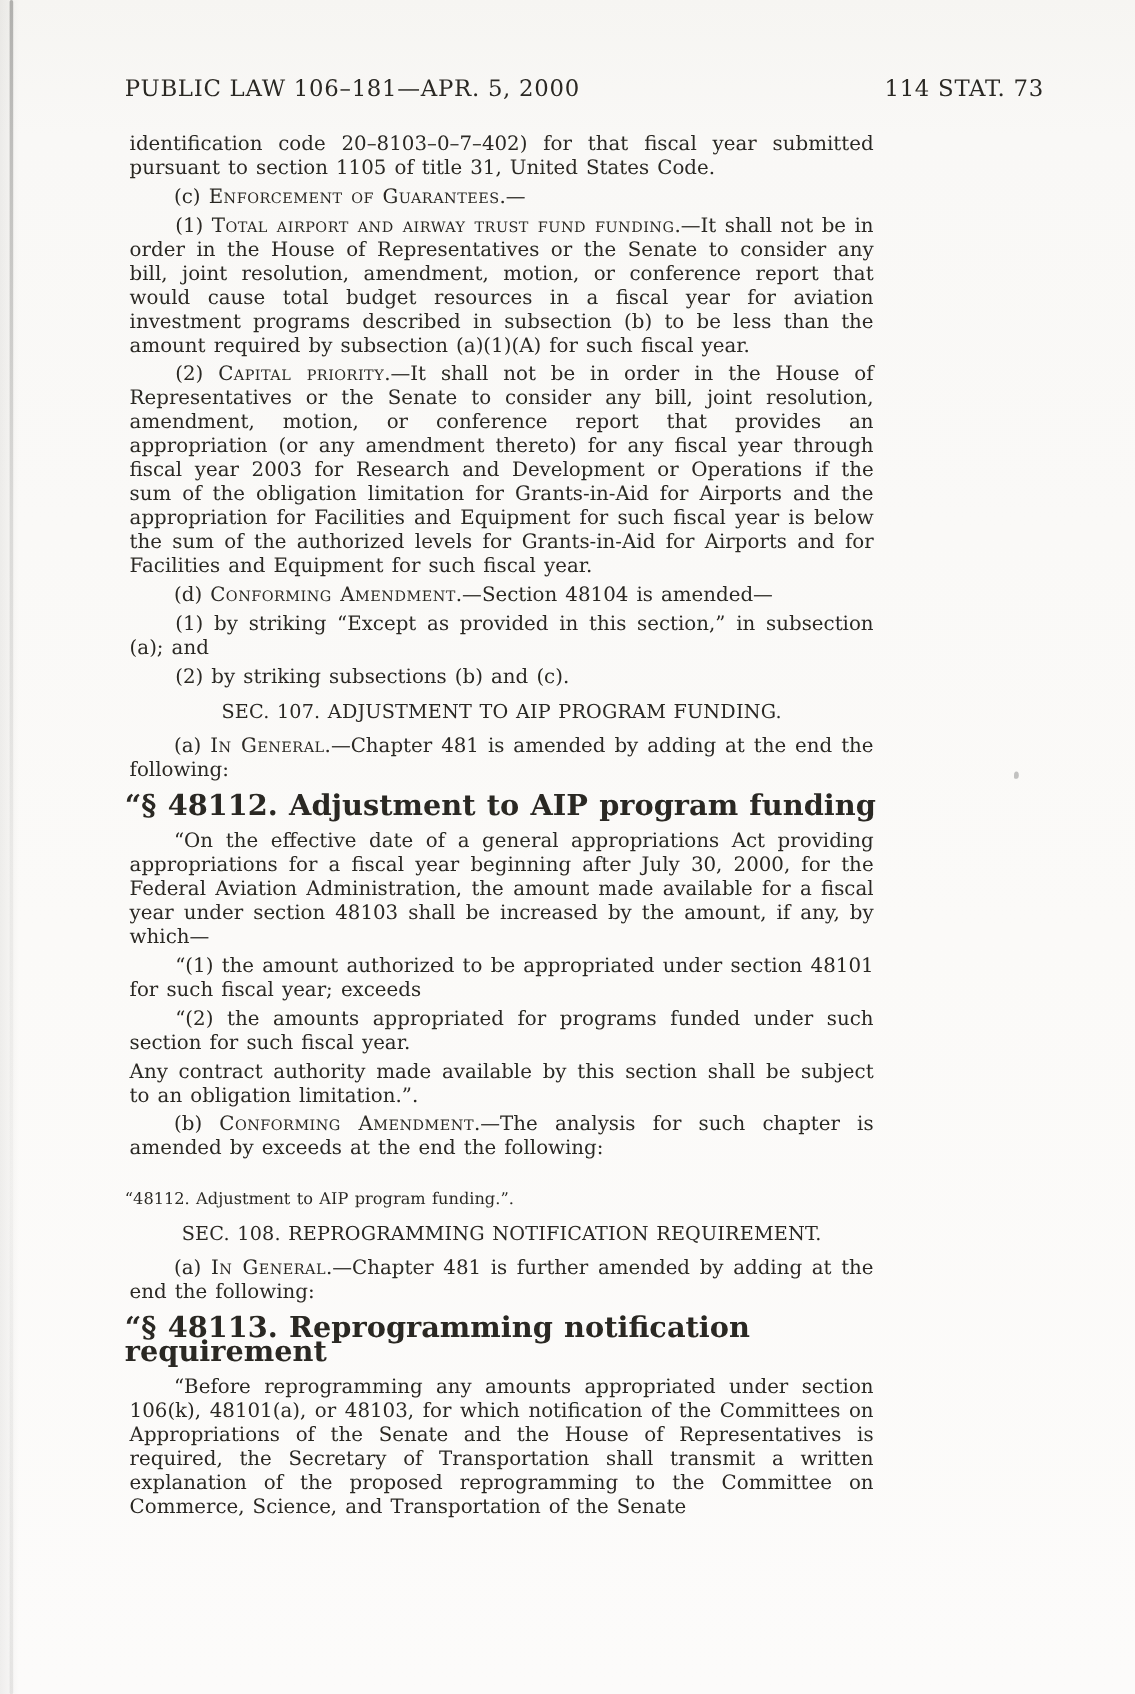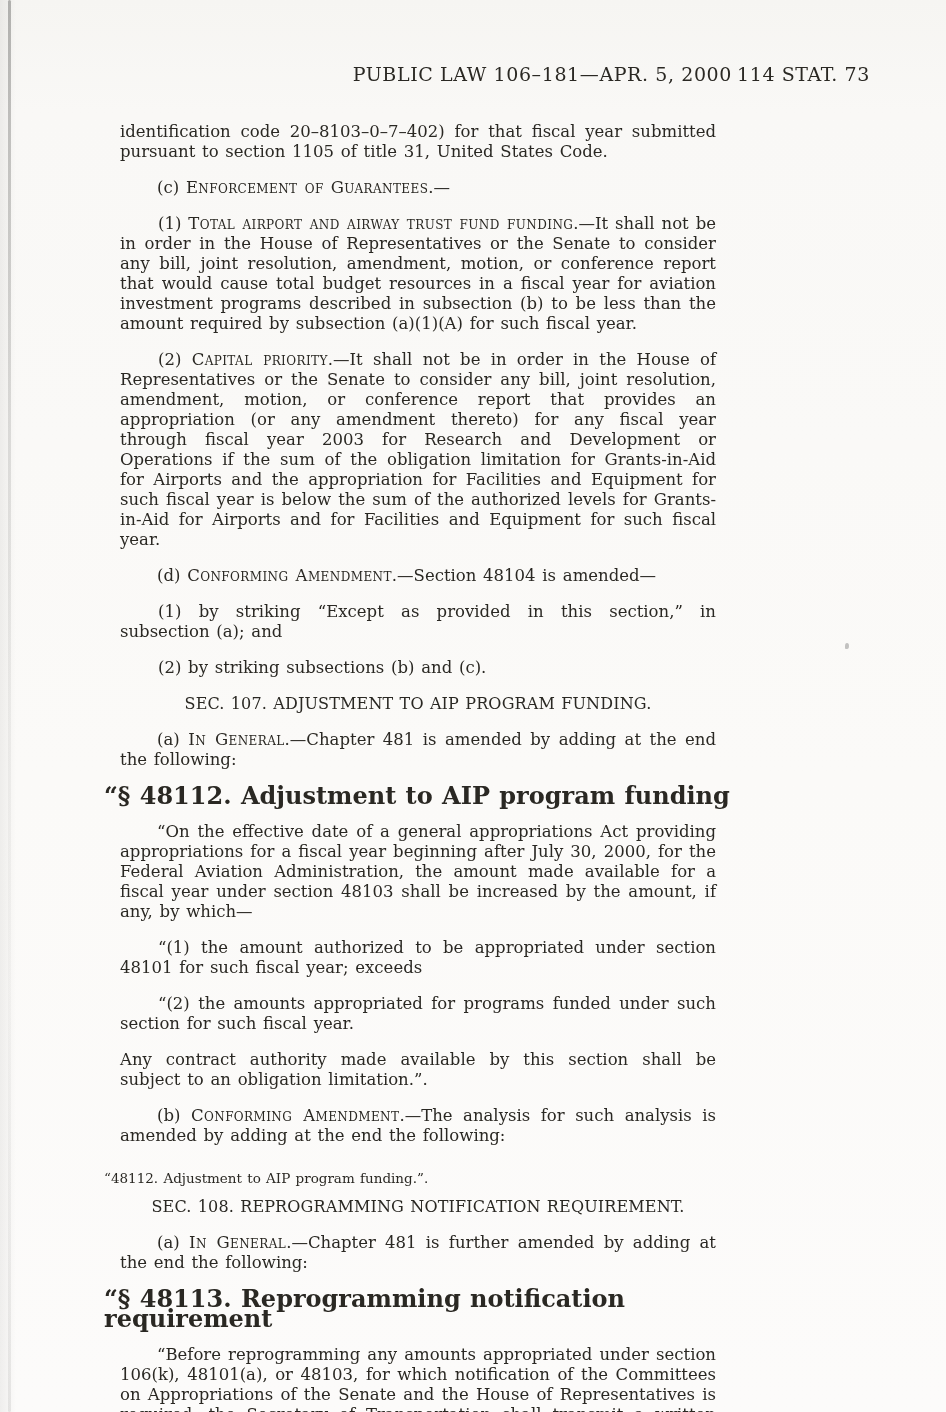--- a/index.html
+++ b/index.html
@@ -51,37 +51,37 @@
     top: 63px; left: 104px;
     width: 766px; height: 24px;
     font-size: 19px;
     letter-spacing: 0.6px;
     white-space: nowrap;
   }
   .running-head .law-title {
     position: absolute;
     left: 0; top: 0;
     width: 628px;
-    text-align: right;
+    text-align: left;
   }
   .running-head .stat-no {
     position: absolute;
     right: 0; top: 0;
   }
 
   
   .doc-body {
     position: absolute;
     top: 106px; left: 104px;
     width: 628px;
     font-size: 16.5px;
     line-height: 20px;
   }
   .doc-body p {
-    margin: 16px;
+    margin: 4px;
     text-align: justify;
     word-spacing: 1.5px;
     hyphens: none;
   }
   
   .b-runover   { margin-left: 37px; }
   
   .b-sub       { text-indent: 37px; }
   
   .b-par       { margin-left: 37px; text-indent: 38px; }
@@ -137,20 +137,20 @@
       <p class="b-sub"><span>(d) </span><span class="sc">Conforming Amendment</span><span>.—Section 48104 is amended—</span></p>
       <p class="b-par"><span>(1) by striking “Except as provided in this section,” in subsection (a); and</span></p>
       <p class="b-par"><span>(2) by striking subsections (b) and (c).</span></p>
       <p class="b-sec"><span>SEC. 107. ADJUSTMENT TO AIP PROGRAM FUNDING.</span></p>
       <p class="b-sub"><span>(a) </span><span class="sc">In General</span><span>.—Chapter 481 is amended by adding at the end the following:</span></p>
       <p class="b-hsec"><span>“§ 48112. Adjustment to AIP program funding</span></p>
       <p class="b-sub"><span>“On the effective date of a general appropriations Act providing appropriations for a fiscal year beginning after July 30, 2000, for the Federal Aviation Administration, the amount made available for a fiscal year under section 48103 shall be increased by the amount, if any, by which—</span></p>
       <p class="b-par"><span>“(1) the amount authorized to be appropriated under section 48101 for such fiscal year; exceeds</span></p>
       <p class="b-par"><span>“(2) the amounts appropriated for programs funded under such section for such fiscal year.</span></p>
       <p class="b-flush"><span>Any contract authority made available by this section shall be subject to an obligation limitation.”.</span></p>
-      <p class="b-sub"><span>(b) </span><span class="sc">Conforming Amendment</span><span>.—The analysis for such analysis is amended by adding at the end the following:</span></p>
+      <p class="b-sub"><span>(b) </span><span class="sc">Conforming Amendment</span><span>.—The analysis for such chapter is amended by exceeds at the end the following:</span></p>
       <p class="b-analysis"><span>“48112. Adjustment to AIP program funding.”.</span></p>
       <p class="b-sec"><span>SEC. 108. REPROGRAMMING NOTIFICATION REQUIREMENT.</span></p>
       <p class="b-sub"><span>(a) </span><span class="sc">In General</span><span>.—Chapter 481 is further amended by adding at the end the following:</span></p>
       <p class="b-hsec"><span>“§ 48113. Reprogramming notification requirement</span></p>
       <p class="b-sub"><span>“Before reprogramming any amounts appropriated under section 106(k), 48101(a), or 48103, for which notification of the Committees on Appropriations of the Senate and the House of Representatives is required, the Secretary of Transportation shall transmit a written explanation of the proposed reprogramming to the Committee on Commerce, Science, and Transportation of the Senate</span></p>
     </main>
 </div>
 
 </body></html>

